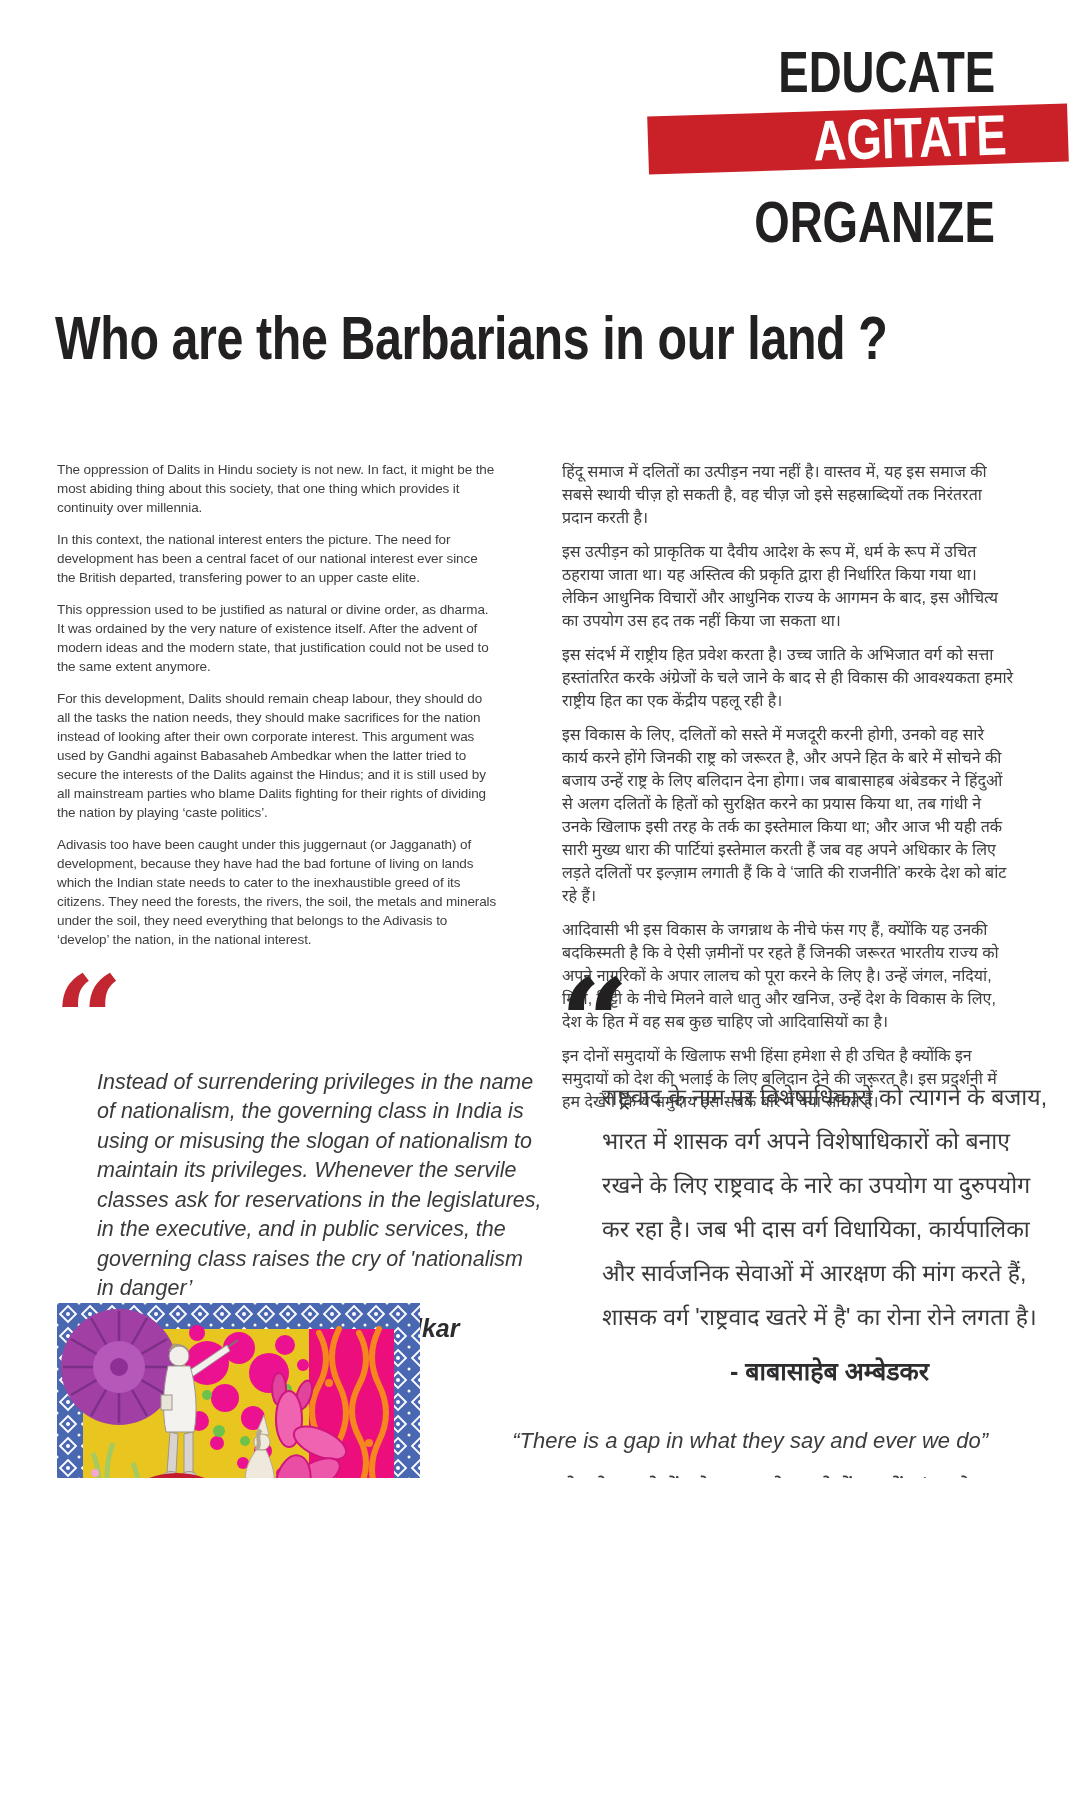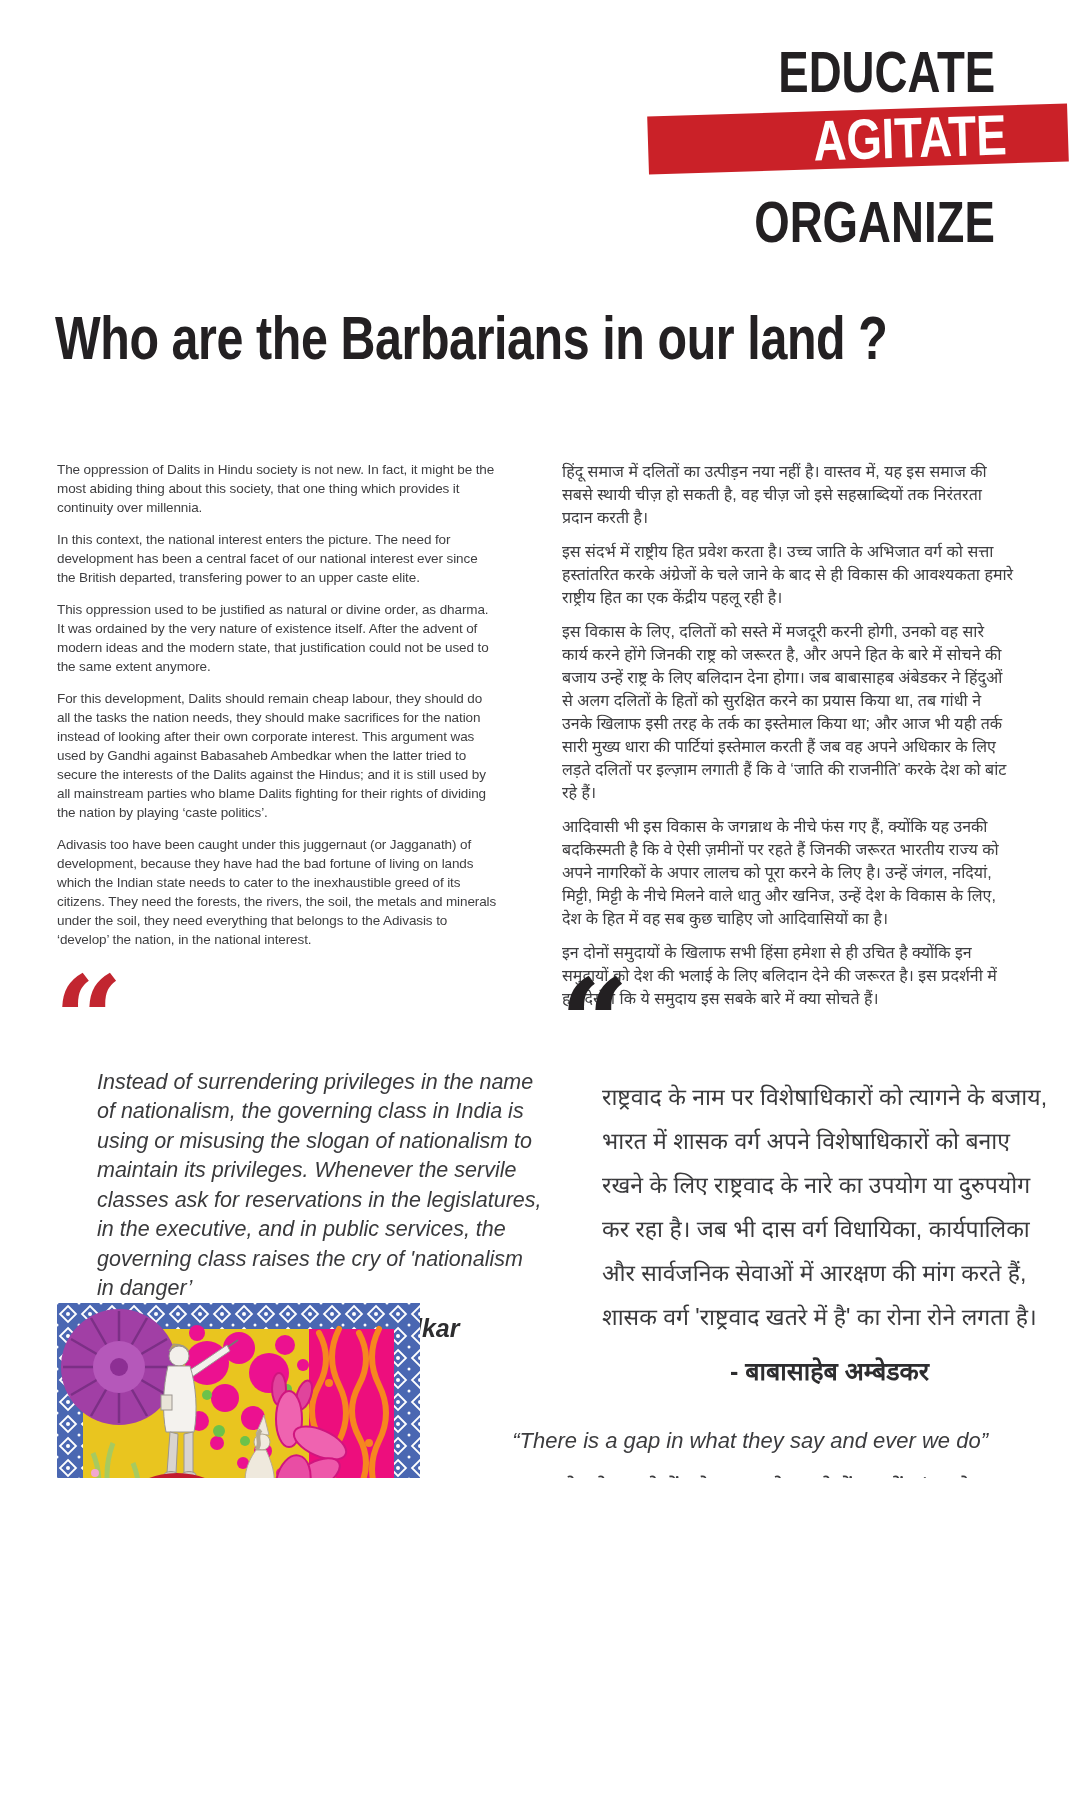--- a/index.html
+++ b/index.html
@@ -68,20 +68,21 @@
   <article class="col col-en">
     <p>The oppression of Dalits in Hindu society is not new. In fact, it might be the most abiding thing about this society, that one thing which provides it continuity over millennia.</p>
     <p>In this context, the national interest enters the picture. The need for development has been a central facet of our national interest ever since the British departed, transfering power to an upper caste elite.</p>
     <p>This oppression used to be justified as natural or divine order, as dharma. It was ordained by the very nature of existence itself. After the advent of modern ideas and the modern state, that justification could not be used to the same extent anymore.</p>
     <p>For this development, Dalits should remain cheap labour, they should do all the tasks the nation needs, they should make sacrifices for the nation instead of looking after their own corporate interest. This argument was used by Gandhi against Babasaheb Ambedkar when the latter tried to secure the interests of the Dalits against the Hindus; and it is still used by all mainstream parties who blame Dalits fighting for their rights of dividing the nation by playing ‘caste politics’.</p>
     <p>Adivasis too have been caught under this juggernaut (or Jagganath) of development, because they have had the bad fortune of living on lands which the Indian state needs to cater to the inexhaustible greed of its citizens. They need the forests, the rivers, the soil, the metals and minerals under the soil, they need everything that belongs to the Adivasis to ‘develop’ the nation, in the national interest.</p>
   </article>
 
   <article class="col col-hi">
     <p>हिंदू समाज में दलितों का उत्पीड़न नया नहीं है। वास्तव में, यह इस समाज की सबसे स्थायी चीज़ हो सकती है, वह चीज़ जो इसे सहस्राब्दियों तक निरंतरता प्रदान करती है।</p>
+    <p>इस उत्पीड़न को प्राकृतिक या दैवीय आदेश के रूप में, धर्म के रूप में उचित ठहराया जाता था। यह अस्तित्व की प्रकृति द्वारा ही निर्धारित किया गया था। लेकिन आधुनिक विचारों और आधुनिक राज्य के आगमन के बाद, इस औचित्य का उपयोग उस हद तक नहीं किया जा सकता था।</p>
     <p>इस संदर्भ में राष्ट्रीय हित प्रवेश करता है। उच्च जाति के अभिजात वर्ग को सत्ता हस्तांतरित करके अंग्रेजों के चले जाने के बाद से ही विकास की आवश्यकता हमारे राष्ट्रीय हित का एक केंद्रीय पहलू रही है।</p>
     <p>इस विकास के लिए, दलितों को सस्ते में मजदूरी करनी होगी, उनको वह सारे कार्य करने होंगे जिनकी राष्ट्र को जरूरत है, और अपने हित के बारे में सोचने की बजाय उन्हें राष्ट्र के लिए बलिदान देना होगा। जब बाबासाहब अंबेडकर ने हिंदुओं से अलग दलितों के हितों को सुरक्षित करने का प्रयास किया था, तब गांधी ने उनके खिलाफ इसी तरह के तर्क का इस्तेमाल किया था; और आज भी यही तर्क सारी मुख्य धारा की पार्टियां इस्तेमाल करती हैं जब वह अपने अधिकार के लिए लड़ते दलितों पर इल्ज़ाम लगाती हैं कि वे ‘जाति की राजनीति’ करके देश को बांट रहे हैं।</p>
     <p>आदिवासी भी इस विकास के जगन्नाथ के नीचे फंस गए हैं, क्योंकि यह उनकी बदकिस्मती है कि वे ऐसी ज़मीनों पर रहते हैं जिनकी जरूरत भारतीय राज्य को अपने नागरिकों के अपार लालच को पूरा करने के लिए है। उन्हें जंगल, नदियां, मिट्टी, मिट्टी के नीचे मिलने वाले धातु और खनिज, उन्हें देश के विकास के लिए, देश के हित में वह सब कुछ चाहिए जो आदिवासियों का है।</p>
     <p>इन दोनों समुदायों के खिलाफ सभी हिंसा हमेशा से ही उचित है क्योंकि इन समुदायों को देश की भलाई के लिए बलिदान देने की जरूरत है। इस प्रदर्शनी में हम देखेंगे कि ये समुदाय इस सबके बारे में क्या सोचते हैं।</p>
   </article>
 
   <div class="qmark qmark-en">“</div>
   <blockquote class="bigquote bigquote-en">
     <span>Instead of surrendering privileges in the name of nationalism, the governing class in India is using or misusing the slogan of nationalism to maintain its privileges. Whenever the servile classes ask for reservations in the legislatures, in the executive, and in public services, the governing class raises the cry of 'nationalism in danger’</span>
     <div class="attr">- Babasaheb Ambedkar</div>

